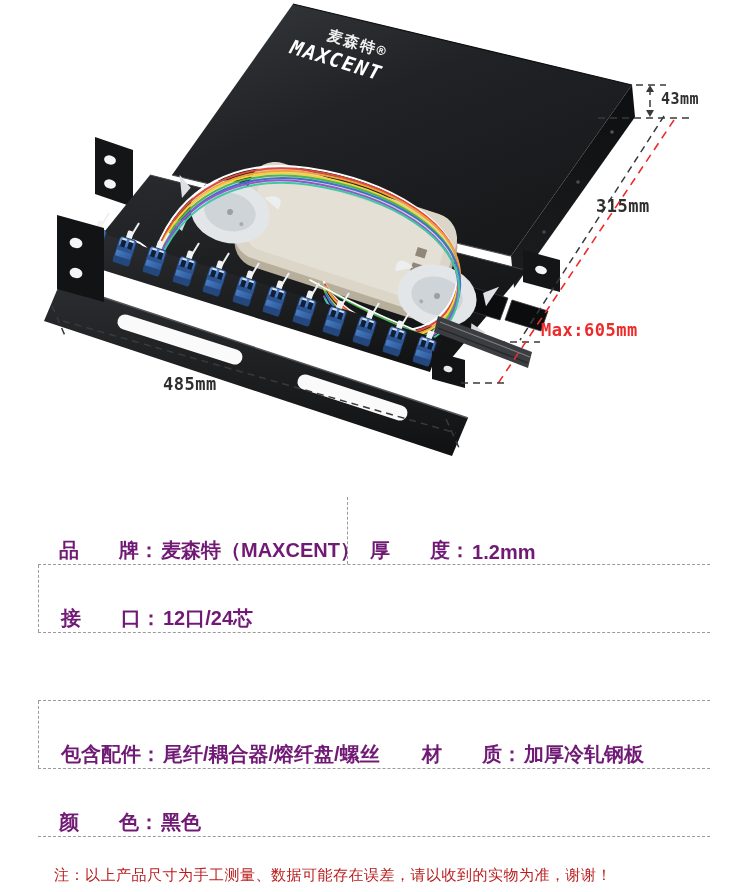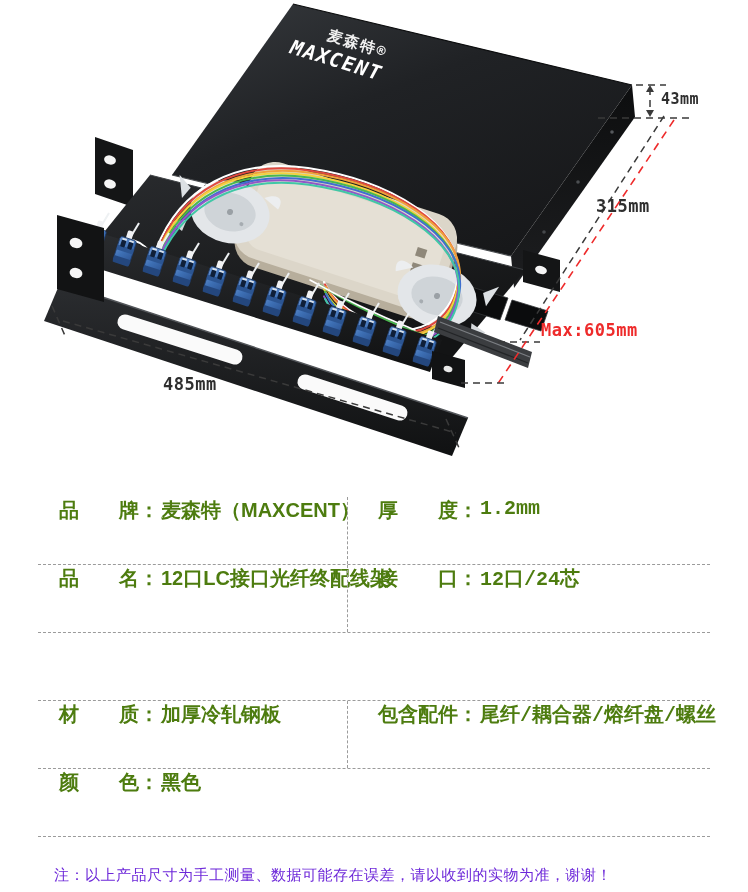--- a/index.html
+++ b/index.html
@@ -12,26 +12,26 @@
   .dim-label.small{font-size:15px;}
   .dim-label.red{fill:#ee2b2b;}
   .brand-cn{font-size:15px;font-weight:bold;fill:#f2f2f2;letter-spacing:2px;}
   .brand-en{font-size:20px;font-weight:bold;font-style:italic;fill:#ffffff;letter-spacing:1.5px;}
   .dash{fill:none;stroke:#3a3a3a;stroke-width:1.5;stroke-dasharray:7 5;}
   .dash.red{stroke:#ee2b2b;stroke-width:1.6;stroke-dasharray:8 6;}
 
   
   .spec-table{margin:37px 38px 0 38px;}
   .spec-row{display:flex;height:67px;border-bottom:1px dashed #9b9b9b;}
-  .cell{display:flex;align-items:flex-start;box-sizing:border-box;height:100%;
-        font-size:20px;font-weight:600;color:#4d7c0f;white-space:nowrap;}
+  .cell{display:flex;align-items:flex-end;box-sizing:border-box;height:100%;
+        font-size:20px;font-weight:600;color:#701a75;white-space:nowrap;}
   .cell.left{width:46%;padding-left:21px;}
-  .cell.right{width:54%;border-left:1px dashed #9b9b9b;padding-left:30px;font-family:Liberation Mono, monospace;}
+  .cell.right{width:54%;border-left:1px dashed #9b9b9b;padding-left:22px;}
   .lbl{margin-right:2px;}
-  .note{margin:29px 0 0 54px;font-size:15px;color:#6d28d9;letter-spacing:0.5px;}
+  .note{margin:29px 0 0 54px;font-size:15px;color:#b91c1c;letter-spacing:0.5px;}
 </style>
 </head>
 <body>
 
 <div class="figure-wrap">
 <svg width="748" height="460" viewBox="0 0 748 460">
   <defs>
     <linearGradient id="gLid" x1="0" y1="0" x2="0.7" y2="1">
       <stop offset="0" stop-color="#36393d"></stop>
           <stop offset="0.45" stop-color="#202225"></stop>
@@ -215,40 +215,36 @@
     <div class="cell left">
         <span class="lbl">品　　牌：</span>
         <span class="val">麦森特（MAXCENT）</span>
       </div>
     <div class="cell right">
         <span class="lbl">厚　　度：</span>
         <span class="val">1.2mm</span>
       </div>
   </div>
   <div class="spec-row">
-    <div class="cell left">
-        <span class="lbl">品　　名：</span>
-        <span class="val">12口LC接口光纤终配线架</span>
-      </div>
     <div class="cell right">
         <span class="lbl">接　　口：</span>
         <span class="val">12口/24芯</span>
       </div>
   </div>
   <div class="spec-row">
   </div>
   <div class="spec-row">
+    <div class="cell right">
+        <span class="lbl">包含配件：</span>
+        <span class="val">尾纤/耦合器/熔纤盘/螺丝</span>
+      </div>
     <div class="cell left">
         <span class="lbl">材　　质：</span>
         <span class="val">加厚冷轧钢板</span>
       </div>
-    <div class="cell right">
-        <span class="lbl">包含配件：</span>
-        <span class="val">尾纤/耦合器/熔纤盘/螺丝</span>
-      </div>
   </div>
   <div class="spec-row">
     <div class="cell left">
         <span class="lbl">颜　　色：</span>
         <span class="val">黑色</span>
       </div>
   </div>
 </div>
 
 <div class="note">注：以上产品尺寸为手工测量、数据可能存在误差，请以收到的实物为准，谢谢！</div>

